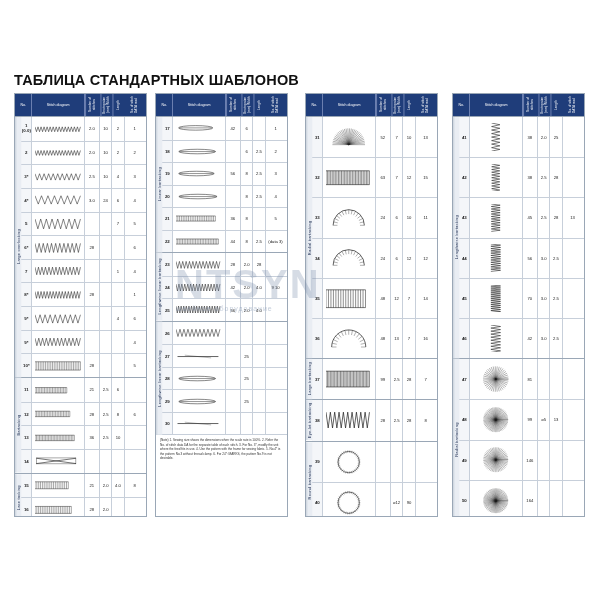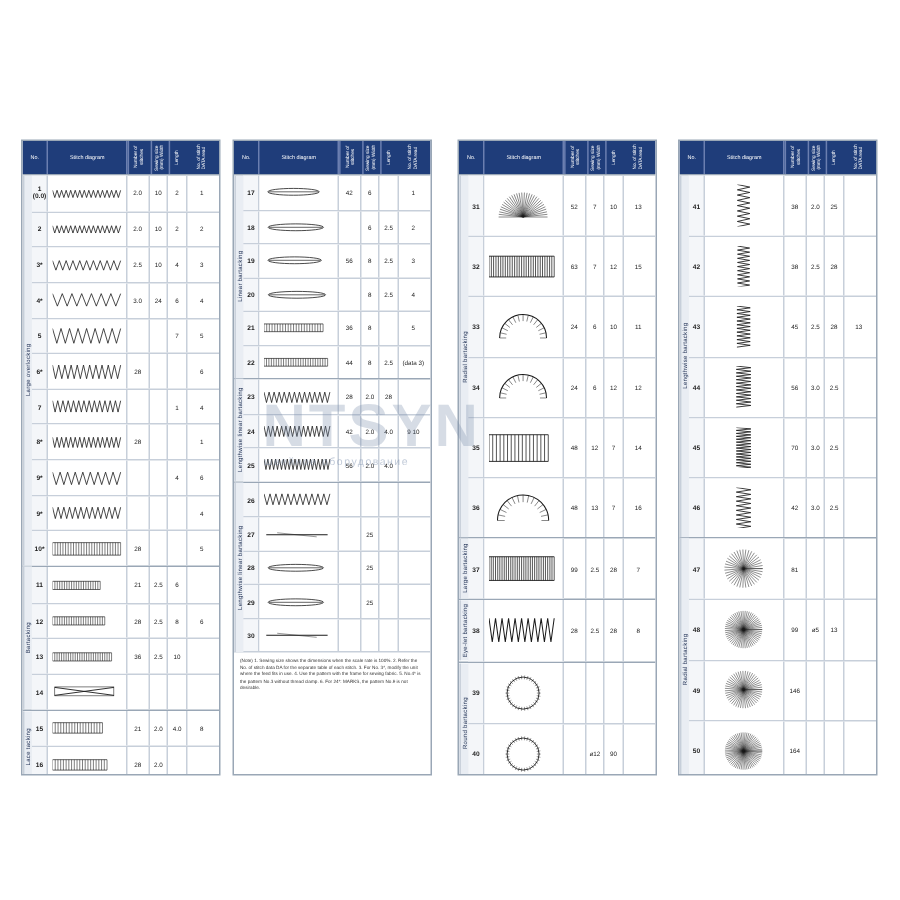--- a/index.html
+++ b/index.html
@@ -125,20 +125,21 @@
     font-size:7px;
     color:rgba(120,140,170,0.45);
     letter-spacing:1px;
   }
 </style>
 </head>
 <body>
 
 <div class="page">
 
+  <div class="title">ТАБЛИЦА СТАНДАРТНЫХ ШАБЛОНОВ</div>
 
   <div id="panels-root">
       <div class="panel" style="left: 14px; width: 133px; height: 424px;">
         <div class="hdr">
           <div class="hc" style="width: 13.3%;">No.</div>
           <div class="hc" style="width: 40%;">Stitch diagram</div>
           <div class="hc vert" style="width: 11.5%;">Number of stitches</div>
           <div class="hc vert" style="width: 9.5%;">Sewing size (mm) Width</div>
           <div class="hc vert" style="width: 9.5%;">Length</div>
           <div class="hc vert" style="width: 15%;">No. of stitch DATA read</div>

